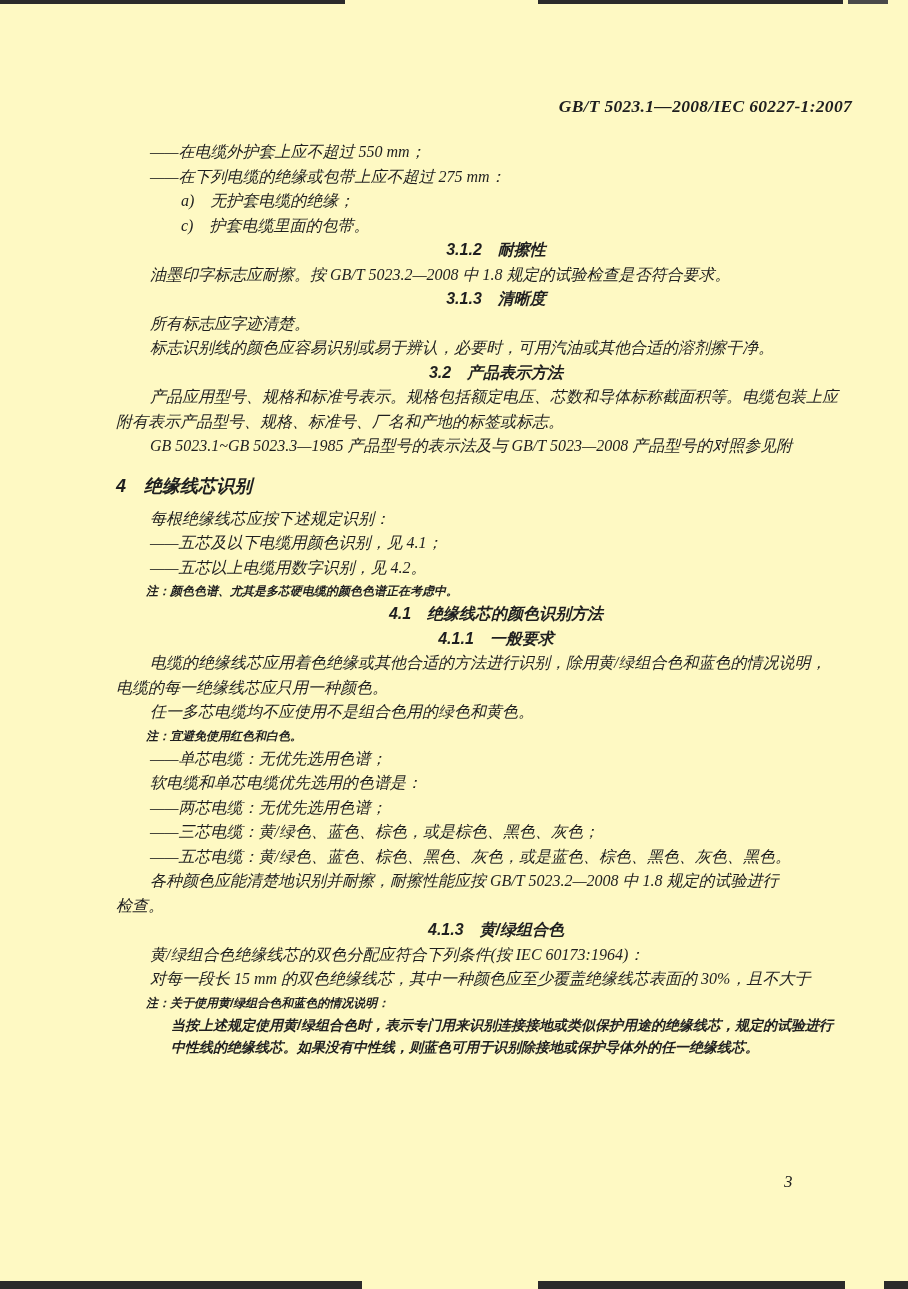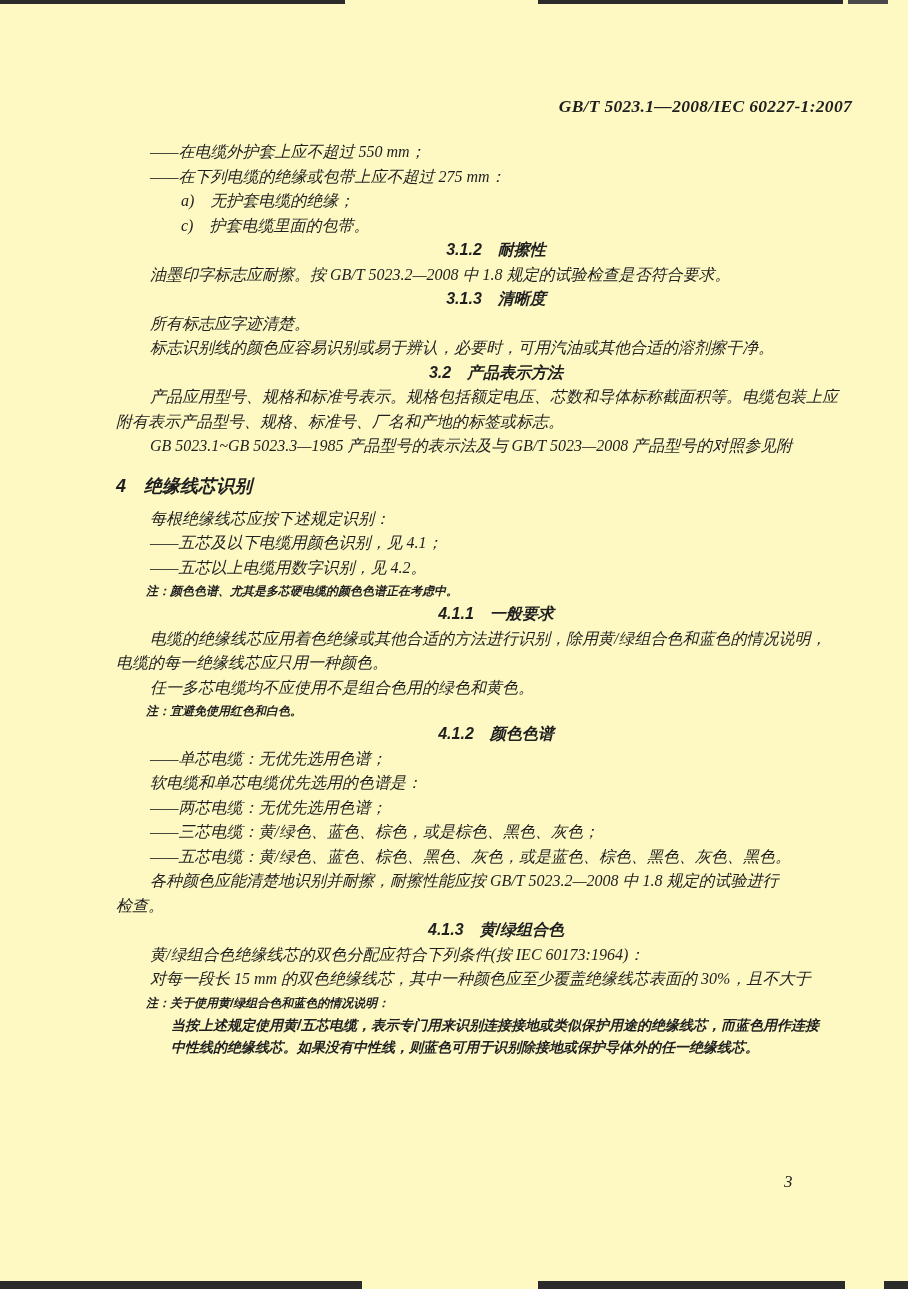--- a/index.html
+++ b/index.html
@@ -91,35 +91,35 @@
       <div class="line line--para">标志识别线的颜色应容易识别或易于辨认，必要时，可用汽油或其他合适的溶剂擦干净。</div>
       <div class="line line--h2">3.2　产品表示方法</div>
       <div class="line line--para">产品应用型号、规格和标准号表示。规格包括额定电压、芯数和导体标称截面积等。电缆包装上应</div>
       <div class="line line--cont">附有表示产品型号、规格、标准号、厂名和产地的标签或标志。</div>
       <div class="line line--para">GB 5023.1~GB 5023.3—1985 产品型号的表示法及与 GB/T 5023—2008 产品型号的对照参见附</div>
       <div class="line line--h1">4　绝缘线芯识别</div>
       <div class="line line--para">每根绝缘线芯应按下述规定识别：</div>
       <div class="line line--dash">——五芯及以下电缆用颜色识别，见 4.1；</div>
       <div class="line line--dash">——五芯以上电缆用数字识别，见 4.2。</div>
       <div class="line line--note">注：颜色色谱、尤其是多芯硬电缆的颜色色谱正在考虑中。</div>
+      <div class="line line--h2">4.1　绝缘线芯的颜色识别方法</div>
       <div class="line line--h2">4.1.1　一般要求</div>
       <div class="line line--para">电缆的绝缘线芯应用着色绝缘或其他合适的方法进行识别，除用黄/绿组合色和蓝色的情况说明，</div>
       <div class="line line--cont">电缆的每一绝缘线芯应只用一种颜色。</div>
       <div class="line line--para">任一多芯电缆均不应使用不是组合色用的绿色和黄色。</div>
       <div class="line line--note">注：宜避免使用红色和白色。</div>
-      <div class="line line--h2">4.1.2　颜色色谱</div>
       <div class="line line--dash">——单芯电缆：无优先选用色谱；</div>
       <div class="line line--para">软电缆和单芯电缆优先选用的色谱是：</div>
       <div class="line line--dash">——两芯电缆：无优先选用色谱；</div>
       <div class="line line--dash">——三芯电缆：黄/绿色、蓝色、棕色，或是棕色、黑色、灰色；</div>
       <div class="line line--dash">——五芯电缆：黄/绿色、蓝色、棕色、黑色、灰色，或是蓝色、棕色、黑色、灰色、黑色。</div>
       <div class="line line--para">各种颜色应能清楚地识别并耐擦，耐擦性能应按 GB/T 5023.2—2008 中 1.8 规定的试验进行</div>
       <div class="line line--cont">检查。</div>
       <div class="line line--h2">4.1.3　黄/绿组合色</div>
       <div class="line line--para">黄/绿组合色绝缘线芯的双色分配应符合下列条件(按 IEC 60173:1964)：</div>
       <div class="line line--para">对每一段长 15 mm 的双色绝缘线芯，其中一种颜色应至少覆盖绝缘线芯表面的 30%，且不大于</div>
       <div class="line line--note">注：关于使用黄/绿组合色和蓝色的情况说明：</div>
-      <div class="line line--note2">当按上述规定使用黄/五芯电缆，表示专门用来识别连接接地或类似保护用途的绝缘线芯，而蓝色用作连接</div>
+      <div class="line line--note2">当按上述规定使用黄/绿组合色时，表示专门用来识别连接接地或类似保护用途的绝缘线芯，规定的试验进行</div>
       <div class="line line--note2">中性线的绝缘线芯。如果没有中性线，则蓝色可用于识别除接地或保护导体外的任一绝缘线芯。</div>
     </main>
 
   <div class="page-number">3</div>
 </div>
 
 </body></html>

